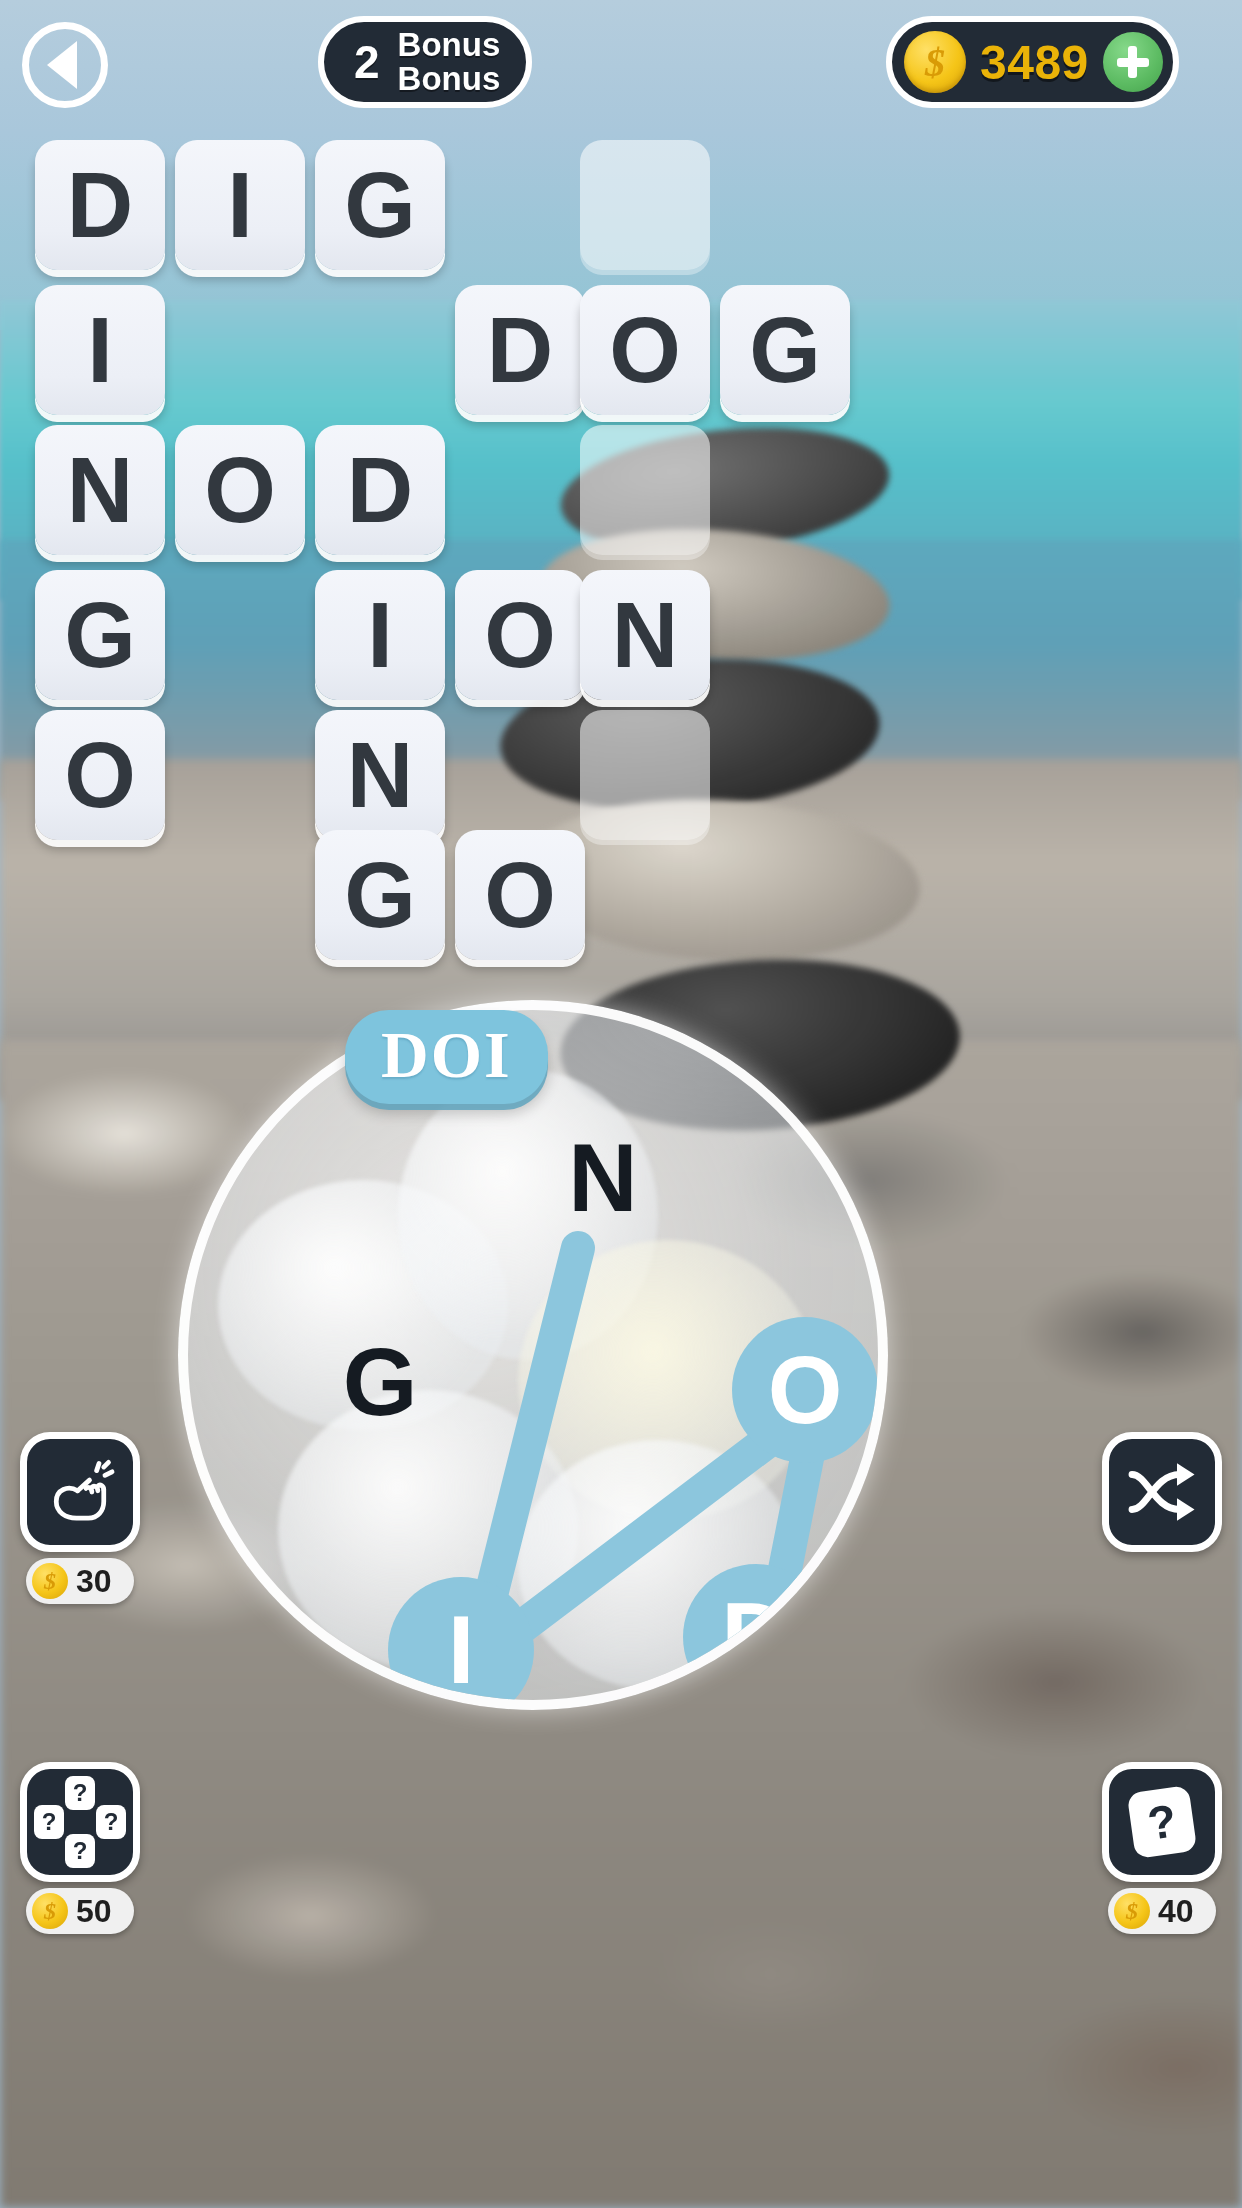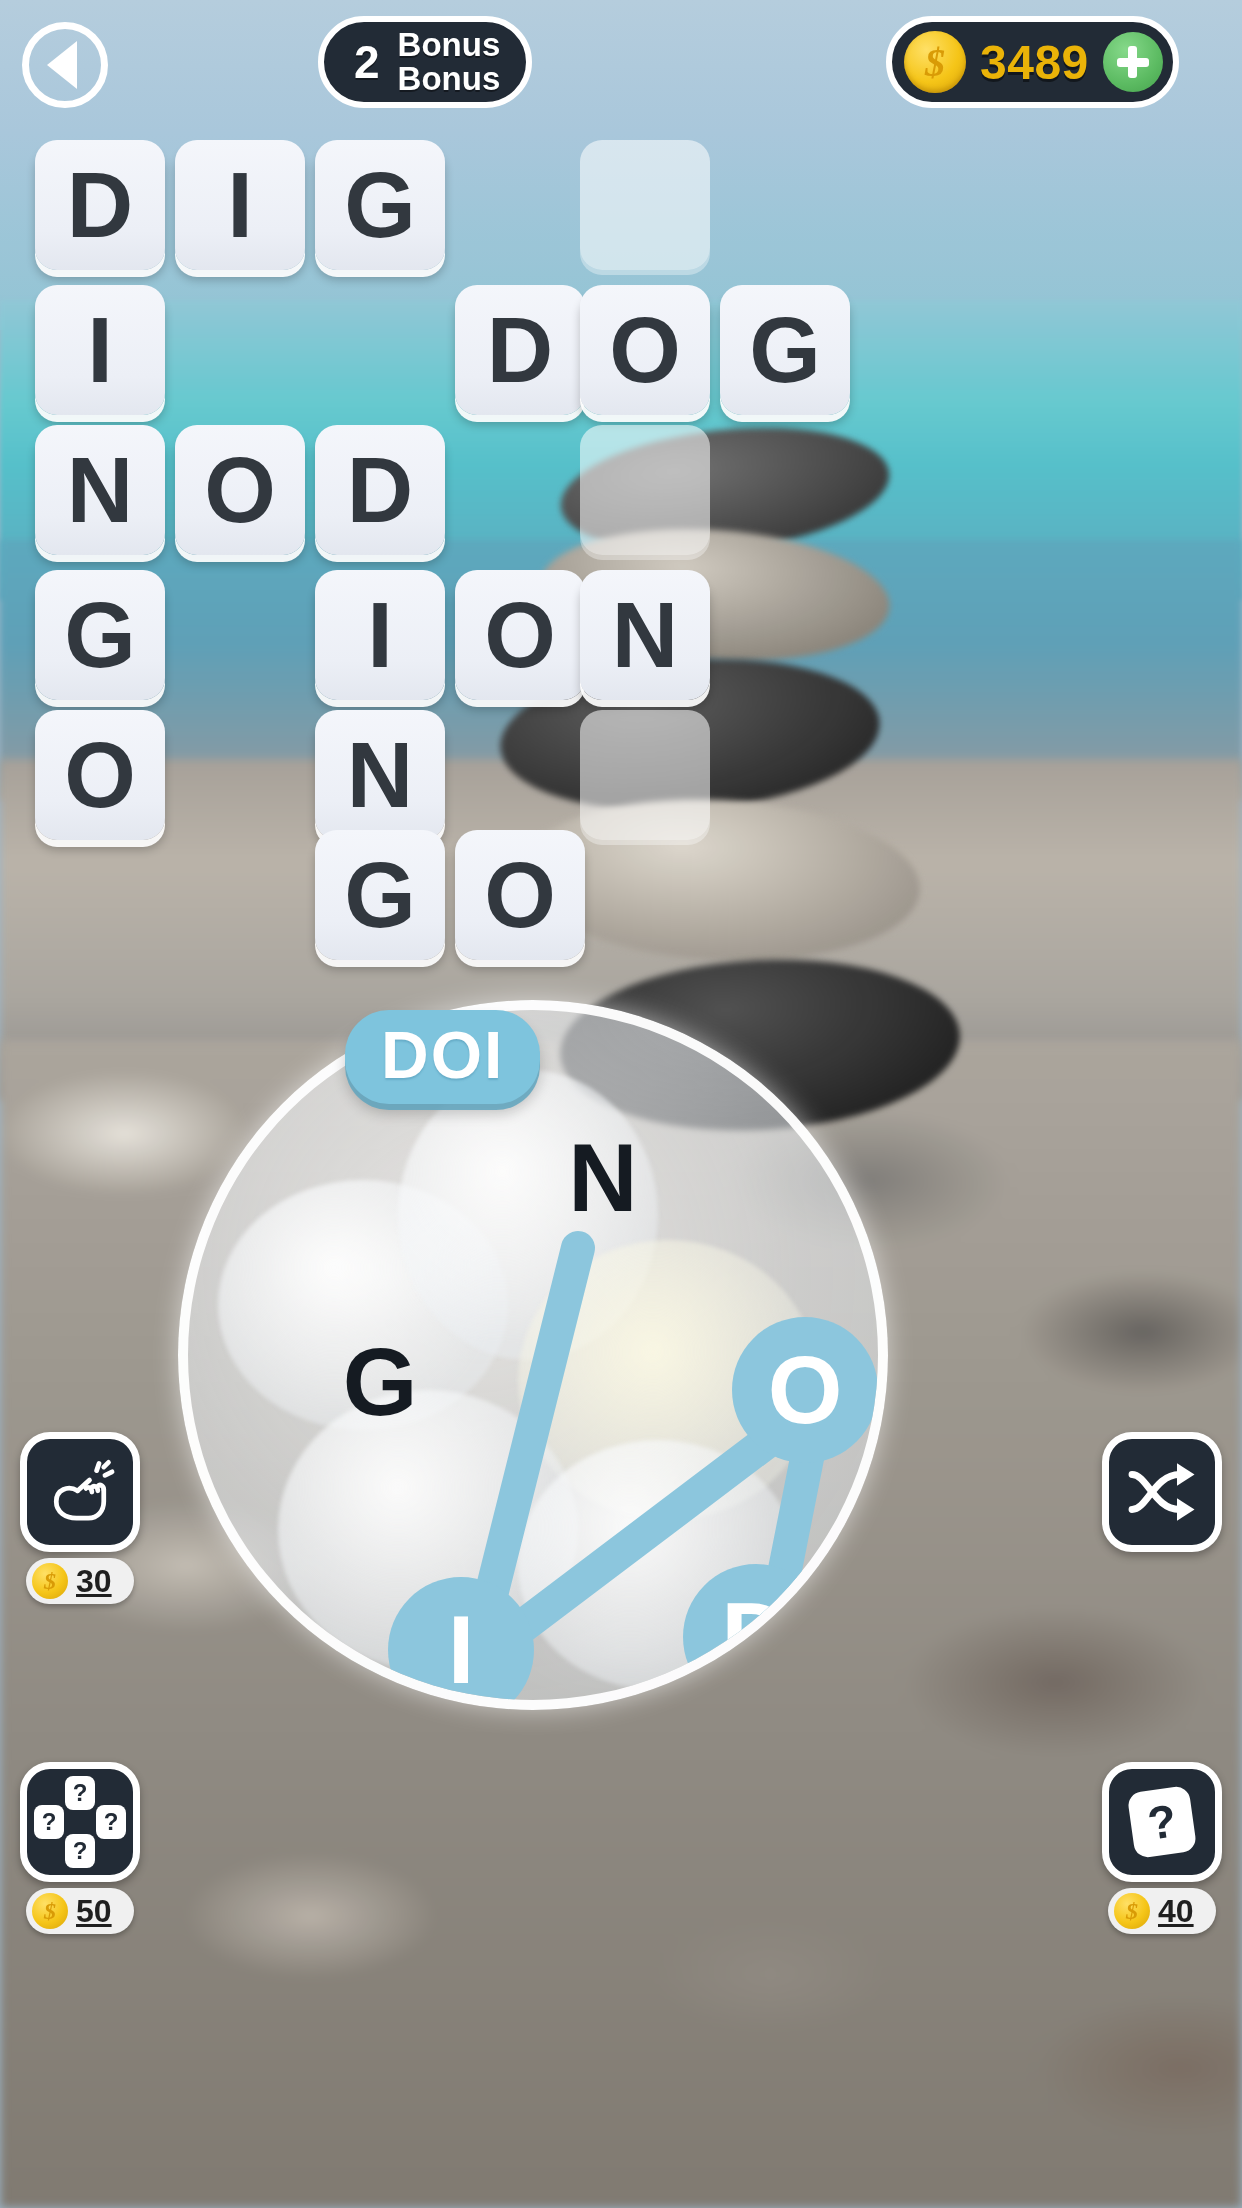--- a/index.html
+++ b/index.html
@@ -134,20 +134,21 @@
     font-family:"Liberation Sans", sans-serif; line-height:1;
   }
 
   
   .word-bubble {
     position:absolute; left:345px; top:1010px;
     background:#7ec4dd; border-radius:44px;
     padding:12px 36px 16px;
     box-shadow:0 6px 0 rgba(95,165,190,.85), 0 10px 14px rgba(0,0,0,.2);
     z-index:5;
+    font-family:Liberation Serif, serif;
   }
   .word-bubble span {
     color:#ffffff; font-size:66px; font-weight:bold; letter-spacing:2px;
     line-height:1; text-shadow:0 2px 2px rgba(60,130,160,.35);
   }
 
   
   .pu { position:absolute; width:120px; height:120px; }
   .pu-box {
     width:120px; height:120px; border-radius:30px;
@@ -162,21 +163,21 @@
     display:flex; align-items:center; gap:8px;
     box-shadow:0 3px 5px rgba(0,0,0,.25);
   }
   .pu-coin {
     width:36px; height:36px; border-radius:50%;
     background:radial-gradient(circle at 36% 30%, #ffe066, #f5c518 55%, #d9a307 100%);
     display:flex; align-items:center; justify-content:center;
     color:#d99b06; font-size:24px; font-weight:bold; font-style:italic;
     font-family:"Liberation Serif", serif;
   }
-  .pu-cost b { font-size:32px; color:#1f1f1f; font-weight:bold;text-decoration:underline; }
+  .pu-cost b { font-size:32px; color:#1f1f1f; font-weight:bold; }
 
   .qtile {
     background:#ffffff; border-radius:8px;
     display:flex; align-items:center; justify-content:center;
     color:#222b36; font-weight:bold;
   }
 
   
   #wheel {
     position:absolute; left:178px; top:1000px; width:710px; height:710px;

